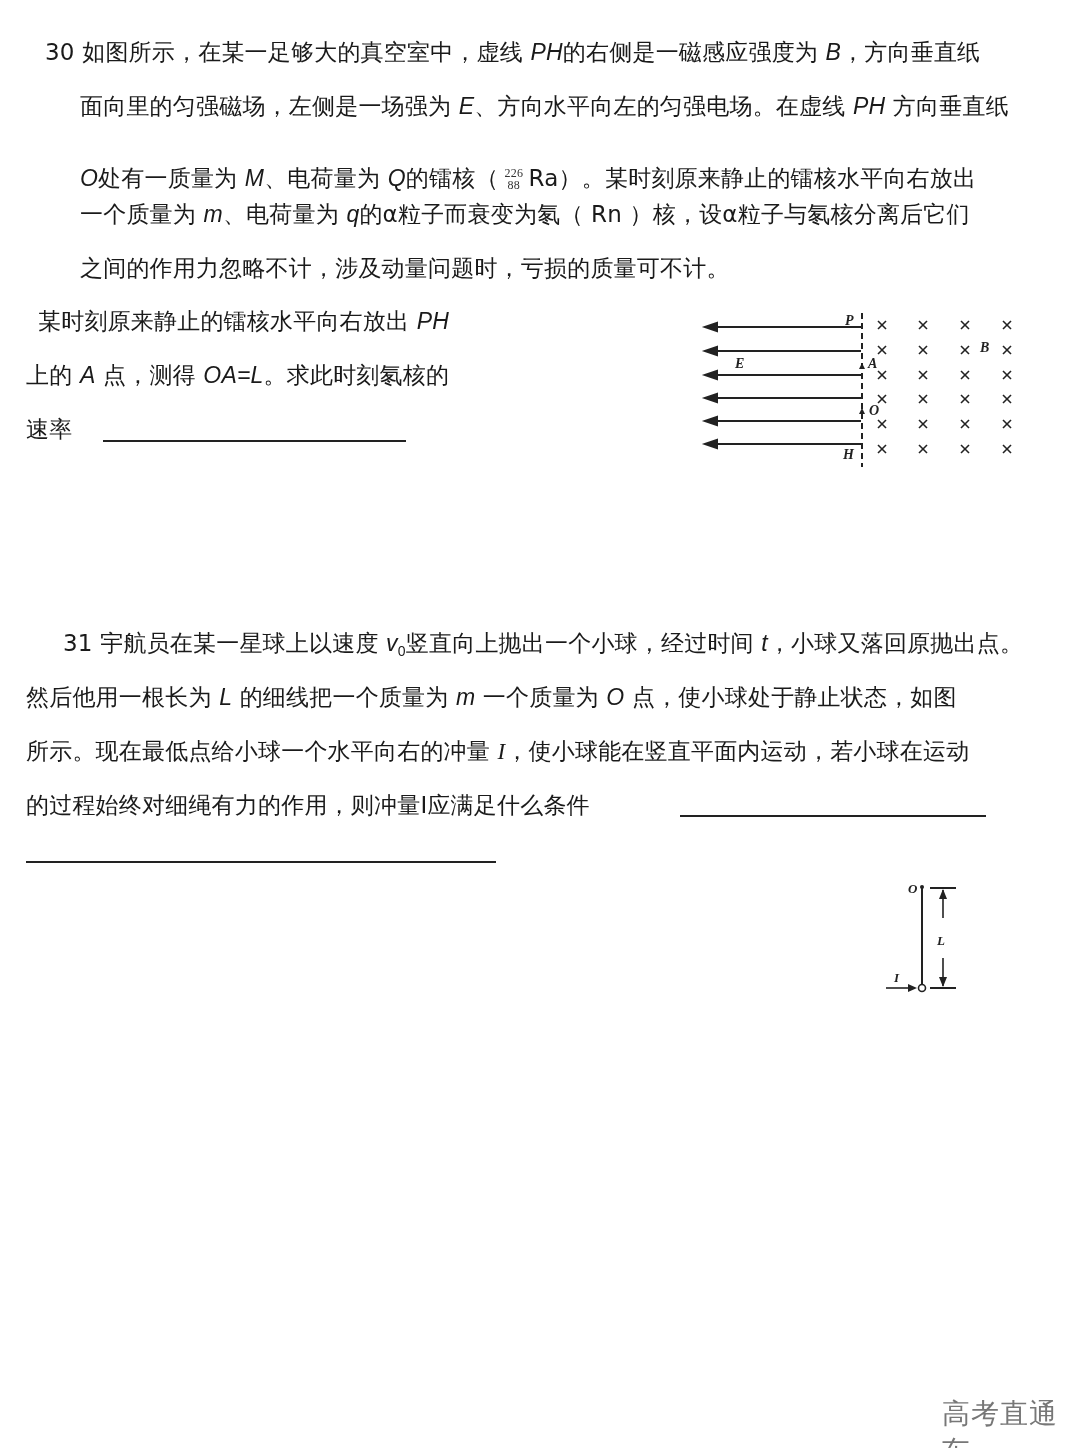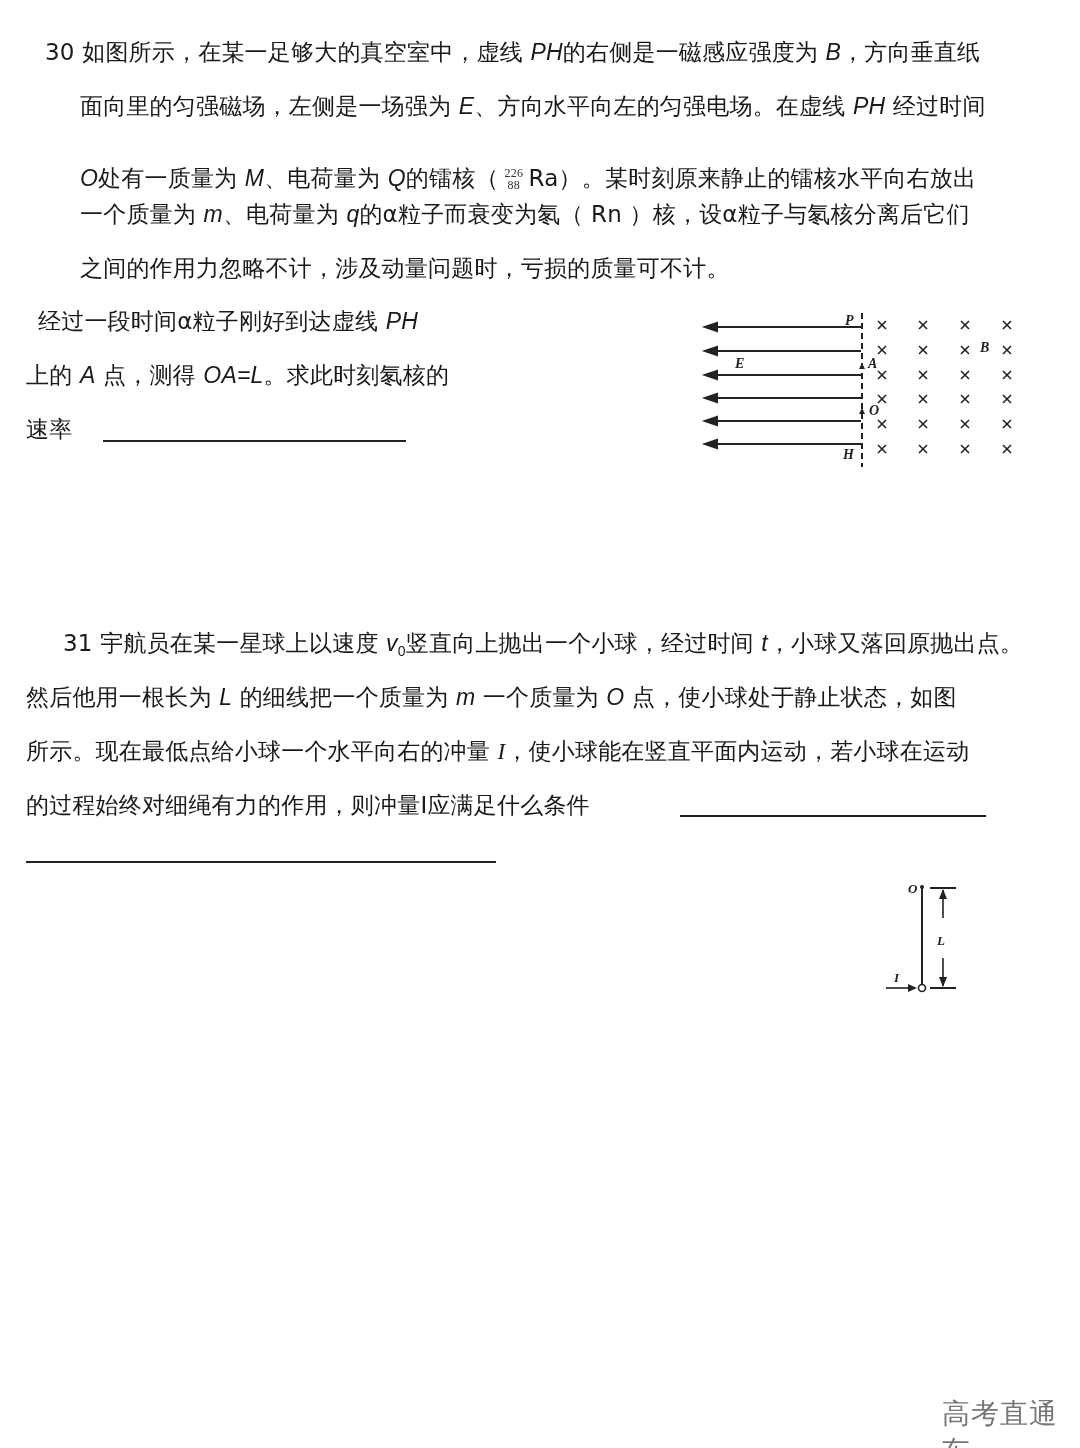--- a/index.html
+++ b/index.html
@@ -34,37 +34,37 @@
 </style>
 </head>
 <body>
 
 <div class="line" style="left:26px; top:37px;margin-left:19px;">
   <span>30</span>
   <span>如图所示，在某一足够大的真空室中，虚线 </span><span class="it">PH</span><span>的右侧是一磁感应强度为 </span><span class="it">B</span><span>，方向垂直纸</span>
 </div>
 
 <div class="line" style="left:80px; top:91px;">
-  <span>面向里的匀强磁场，左侧是一场强为 </span><span class="it">E</span><span>、方向水平向左的匀强电场。在虚线 </span><span class="it">PH</span><span> 经过时间</span>
+  <span>面向里的匀强磁场，左侧是一场强为 </span><span class="it">E</span><span>、方向水平向左的匀强电场。在虚线 </span><span class="it">PH</span><span> 方向垂直纸</span>
 </div>
 
 <div class="line" style="left:80px; top:163px;">
   <span class="it">O</span><span>处有一质量为 </span><span class="it">M</span><span>、电荷量为 </span><span class="it">Q</span><span>的镭核（</span><span class="nuclide"><span class="a">226</span><span class="z">88</span></span><span>Ra</span><span>）。某时刻原来静止的镭核水平向右放出</span>
 </div>
 
 <div class="line" style="left:80px; top:199px;">
   <span>一个质量为 </span><span class="it">m</span><span>、电荷量为 </span><span class="it">q</span><span>的α粒子而衰变为氡（ Rn ）核，设α粒子与氡核分离后它们</span>
 </div>
 
 <div class="line" style="left:80px; top:253px;">
   <span>之间的作用力忽略不计，涉及动量问题时，亏损的质量可不计。</span>
 </div>
 
 <div class="line" style="left:38px; top:306px;">
-  <span>经过一段时间α粒子刚好到达虚线 </span><span class="it">PH</span>
+  <span>某时刻原来静止的镭核水平向右放出 </span><span class="it">PH</span>
 </div>
 
 <div class="line" style="left:26px; top:360px;">
   <span>上的 </span><span class="it">A</span><span> 点，测得 </span><span class="it">OA=</span><span class="it">L</span><span>。求此时刻氡核的</span>
 </div>
 
 <div class="line" style="left:26px; top:414px;">
   <span>速率</span>
 </div>
 <div class="blank" style="left:103px; top:440px; width:303px;"></div>

